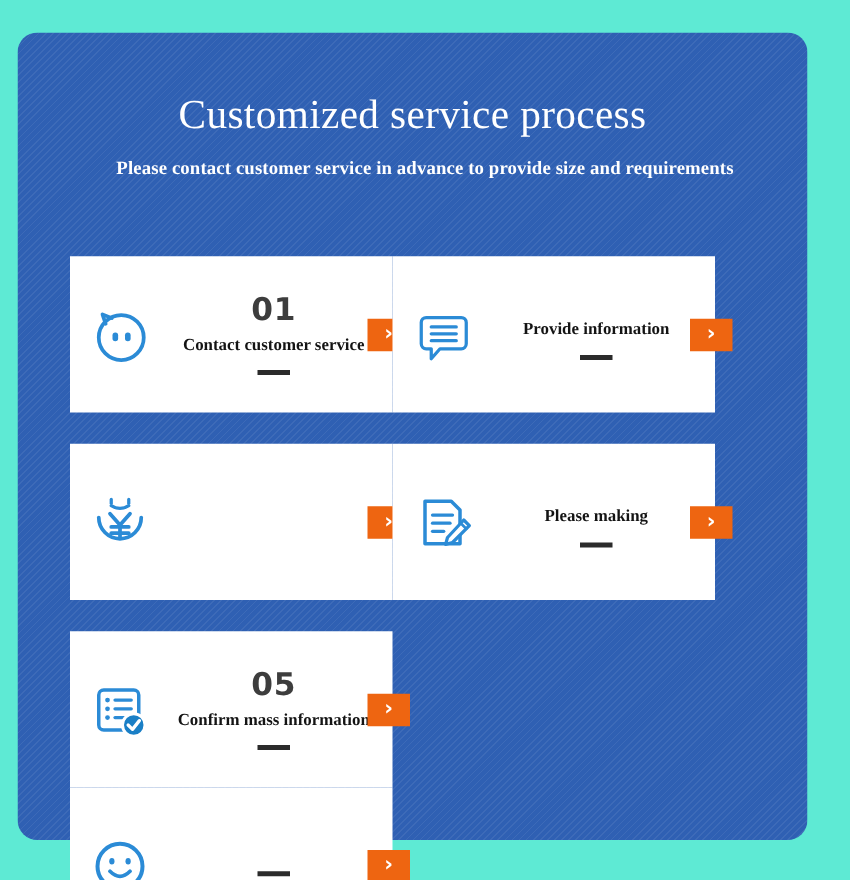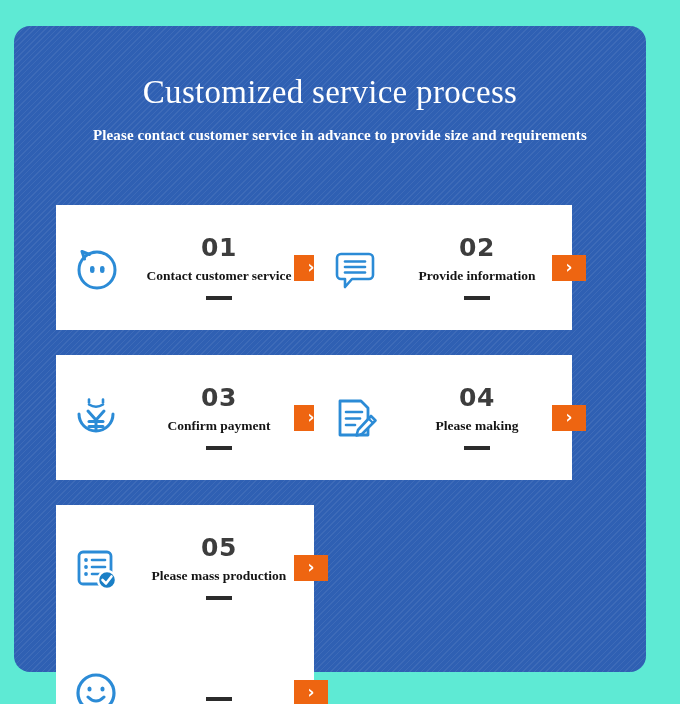--- a/index.html
+++ b/index.html
@@ -190,21 +190,20 @@
         <div class="card">
           <div class="card-icon">
             <svg width="52" height="52" viewBox="0 0 52 52" fill="none">
               <path d="M13 12 H41 A4 4 0 0 1 45 16 V33 A4 4 0 0 1 41 37 H24 L17 45 V37 H13 A4 4 0 0 1 9 33 V16 A4 4 0 0 1 13 12 Z" stroke="#2b8bd6" stroke-width="2.6" fill="none" stroke-linejoin="round"></path>
               <line x1="17" y1="19.5" x2="37" y2="19.5" stroke="#2b8bd6" stroke-width="2.6" stroke-linecap="round"></line>
               <line x1="17" y1="25" x2="37" y2="25" stroke="#2b8bd6" stroke-width="2.6" stroke-linecap="round"></line>
               <line x1="17" y1="30.5" x2="37" y2="30.5" stroke="#2b8bd6" stroke-width="2.6" stroke-linecap="round"></line>
             </svg>
           </div>
           <div class="card-body">
-            <div class="card-num">02</div>
             <div class="card-label">Provide information</div>
             <div class="card-dash"></div>
           </div>
           <div class="card-arrow">›</div>
         </div>
 
       </div>
 
       <div class="grid-row">
 
@@ -214,41 +213,35 @@
               <path d="M9 22 A17 17 0 1 0 43 22" stroke="#2b8bd6" stroke-width="3" fill="none" stroke-linecap="round"></path>
               <path d="M19 12.5 Q26 17 33 12.5" stroke="#2b8bd6" stroke-width="2.6" fill="none" stroke-linecap="round"></path>
               <line x1="19" y1="7.5" x2="19" y2="10.5" stroke="#2b8bd6" stroke-width="2.6" stroke-linecap="round"></line>
               <line x1="33" y1="7.5" x2="33" y2="10.5" stroke="#2b8bd6" stroke-width="2.6" stroke-linecap="round"></line>
               <path d="M18 19 L26 28 L34 19" stroke="#2b8bd6" stroke-width="3" fill="none" stroke-linecap="round" stroke-linejoin="round"></path>
               <line x1="26" y1="28" x2="26" y2="38" stroke="#2b8bd6" stroke-width="3" stroke-linecap="round"></line>
               <line x1="19" y1="29.5" x2="33" y2="29.5" stroke="#2b8bd6" stroke-width="3" stroke-linecap="round"></line>
               <line x1="19" y1="34.5" x2="33" y2="34.5" stroke="#2b8bd6" stroke-width="3" stroke-linecap="round"></line>
             </svg>
           </div>
-          <div class="card-body">
-            <div class="card-num">03</div>
-            <div class="card-label">Confirm payment</div>
-            <div class="card-dash"></div>
-          </div>
           <div class="card-arrow">›</div>
         </div>
 
         <div class="card">
           <div class="card-icon">
             <svg width="52" height="52" viewBox="0 0 52 52" fill="none">
               <path d="M12 9 H33 L40 16 V43 H12 Z" stroke="#2b8bd6" stroke-width="2.8" fill="none" stroke-linejoin="round"></path>
               <line x1="18" y1="20" x2="34" y2="20" stroke="#2b8bd6" stroke-width="2.6" stroke-linecap="round"></line>
               <line x1="18" y1="26.5" x2="32" y2="26.5" stroke="#2b8bd6" stroke-width="2.6" stroke-linecap="round"></line>
               <line x1="18" y1="33" x2="27" y2="33" stroke="#2b8bd6" stroke-width="2.6" stroke-linecap="round"></line>
               <path d="M43 24 L47.5 28.5 L34 42 L28.5 43.5 L30 38 Z" stroke="#2b8bd6" stroke-width="2.6" fill="#ffffff" stroke-linejoin="round"></path>
               <line x1="40.5" y1="26.5" x2="45" y2="31" stroke="#2b8bd6" stroke-width="2.2" stroke-linecap="round"></line>
             </svg>
           </div>
           <div class="card-body">
-            <div class="card-num">04</div>
             <div class="card-label">Please making</div>
             <div class="card-dash"></div>
           </div>
           <div class="card-arrow">›</div>
         </div>
 
       </div>
 
       <div class="grid-row">
 
@@ -261,21 +254,21 @@
               <circle cx="16" cy="32" r="1.9" fill="#2b8bd6"></circle>
               <line x1="22" y1="18" x2="35" y2="18" stroke="#2b8bd6" stroke-width="2.6" stroke-linecap="round"></line>
               <line x1="22" y1="25" x2="35" y2="25" stroke="#2b8bd6" stroke-width="2.6" stroke-linecap="round"></line>
               <line x1="22" y1="32" x2="35" y2="32" stroke="#2b8bd6" stroke-width="2.6" stroke-linecap="round"></line>
               <circle cx="37" cy="38" r="9" fill="#1a7fc6" stroke="#ffffff" stroke-width="2.4"></circle>
               <path d="M32.5 38 L36 41.5 L41.5 34.5" stroke="#ffffff" stroke-width="2.6" fill="none" stroke-linecap="round" stroke-linejoin="round"></path>
             </svg>
           </div>
           <div class="card-body">
             <div class="card-num">05</div>
-            <div class="card-label">Please mass production</div>
+            <div class="card-label">Confirm mass information</div>
             <div class="card-dash"></div>
           </div>
           <div class="card-arrow">›</div>
         </div>
 
         <div class="card">
           <div class="card-icon">
             <svg width="52" height="52" viewBox="0 0 52 52" fill="none">
               <circle cx="26" cy="26" r="18" stroke="#2b8bd6" stroke-width="3.2"></circle>
               <ellipse cx="19.5" cy="22" rx="2.1" ry="2.6" fill="#2b8bd6"></ellipse>

